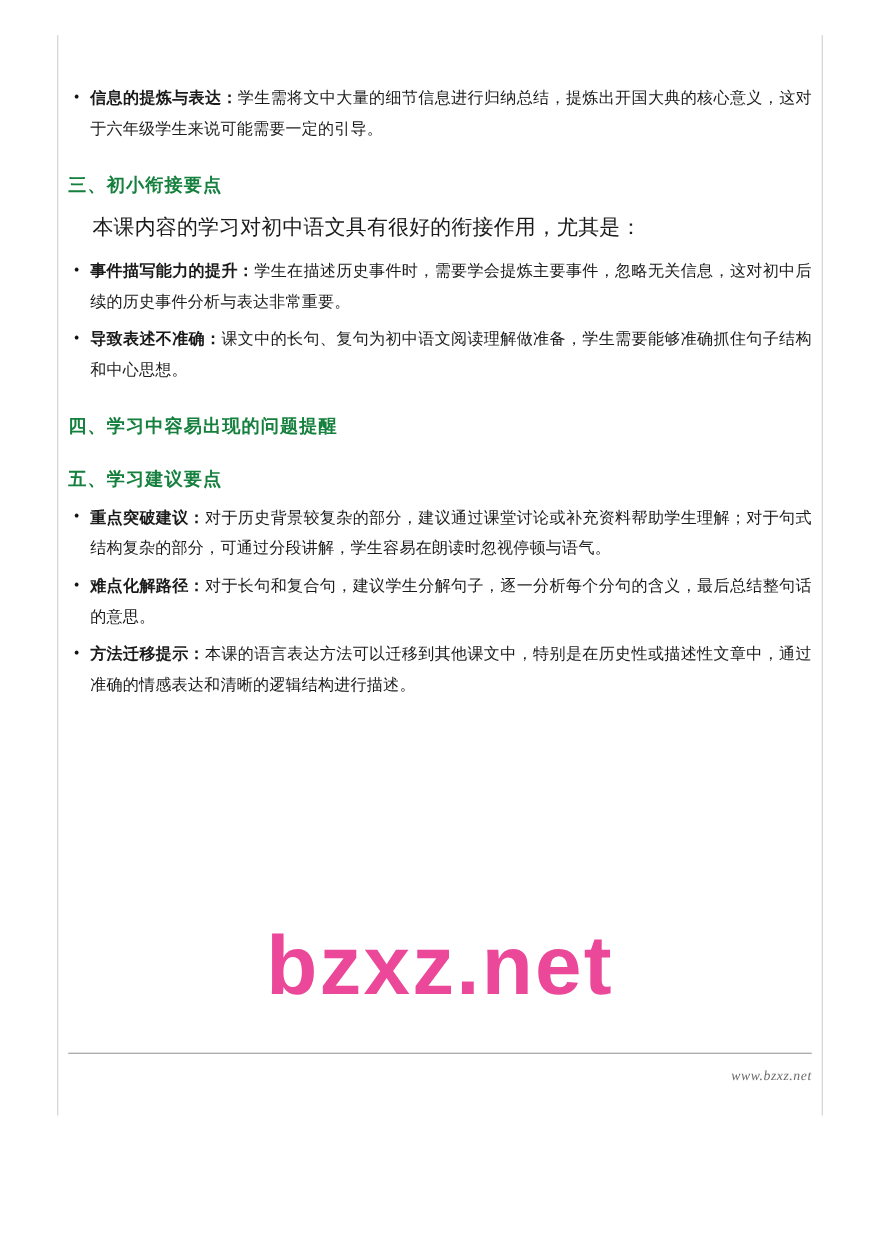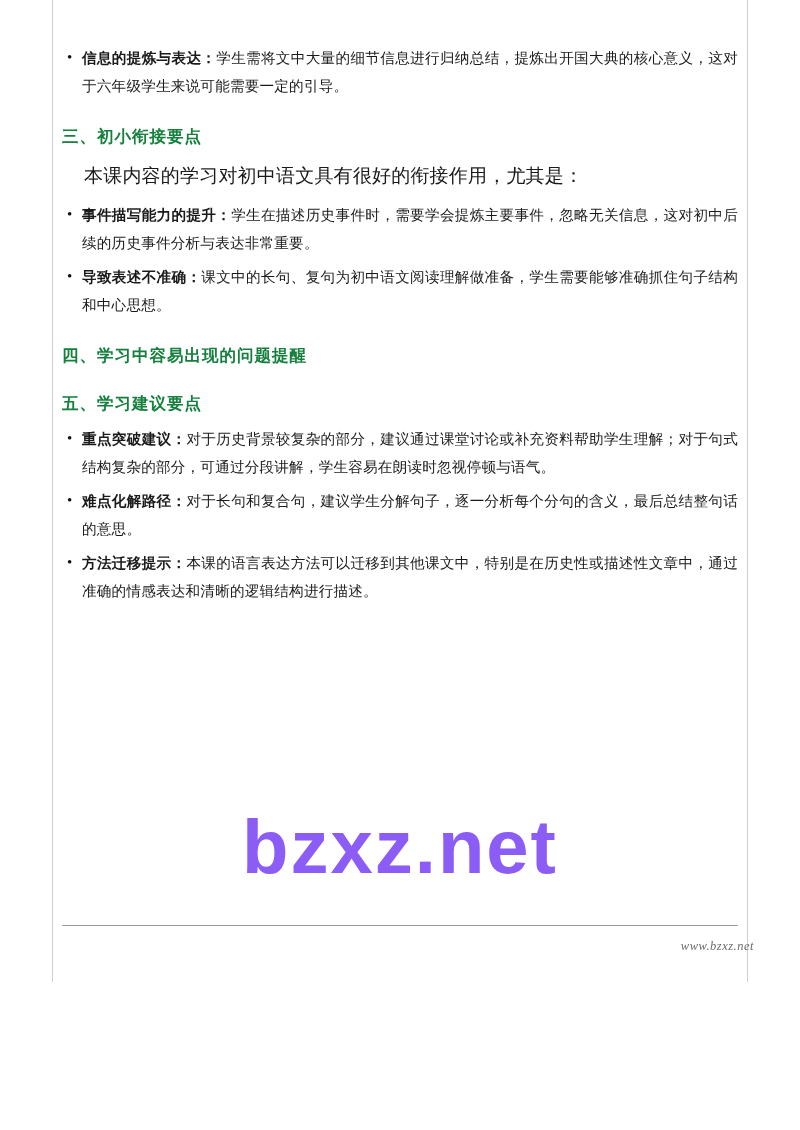--- a/index.html
+++ b/index.html
@@ -14,20 +14,21 @@
     color: #1a1a1a;
     position: relative;
     overflow: hidden;
   }
   .page {
     position: relative;
     width: 800px;
     height: 982px;
     box-sizing: border-box;
     padding: 44px 62px 0 62px;
+    margin-top: 32px;
   }
   
   .edge-rule-left,
   .edge-rule-right {
     position: absolute;
     top: 0;
     bottom: 0;
     width: 1px;
     background: #cfcfcf;
   }
@@ -96,37 +97,37 @@
   
   .watermark {
     position: absolute;
     left: 0;
     right: 0;
     bottom: 92px;
     text-align: center;
     font-family: "Liberation Sans", "DejaVu Sans", sans-serif;
     font-size: 76px;
     font-weight: bold;
-    color: #8b5cf6;
+    color: #ec4899;
     letter-spacing: 2px;
     z-index: 1;
     user-select: none;
   }
   
   .footer-rule {
     position: absolute;
     left: 62px;
     right: 62px;
     bottom: 56px;
     height: 1px;
     background: #9a9a9a;
   }
   .footer-text {
     position: absolute;
-    right: 46px;
+    right: 62px;
     bottom: 28px;
     font-family: "Liberation Serif", "DejaVu Serif", serif;
     font-style: italic;
     font-size: 12.5px;
     color: #6b6b6b;
     letter-spacing: 0.5px;
   }
 </style>
 </head>
 <body>

